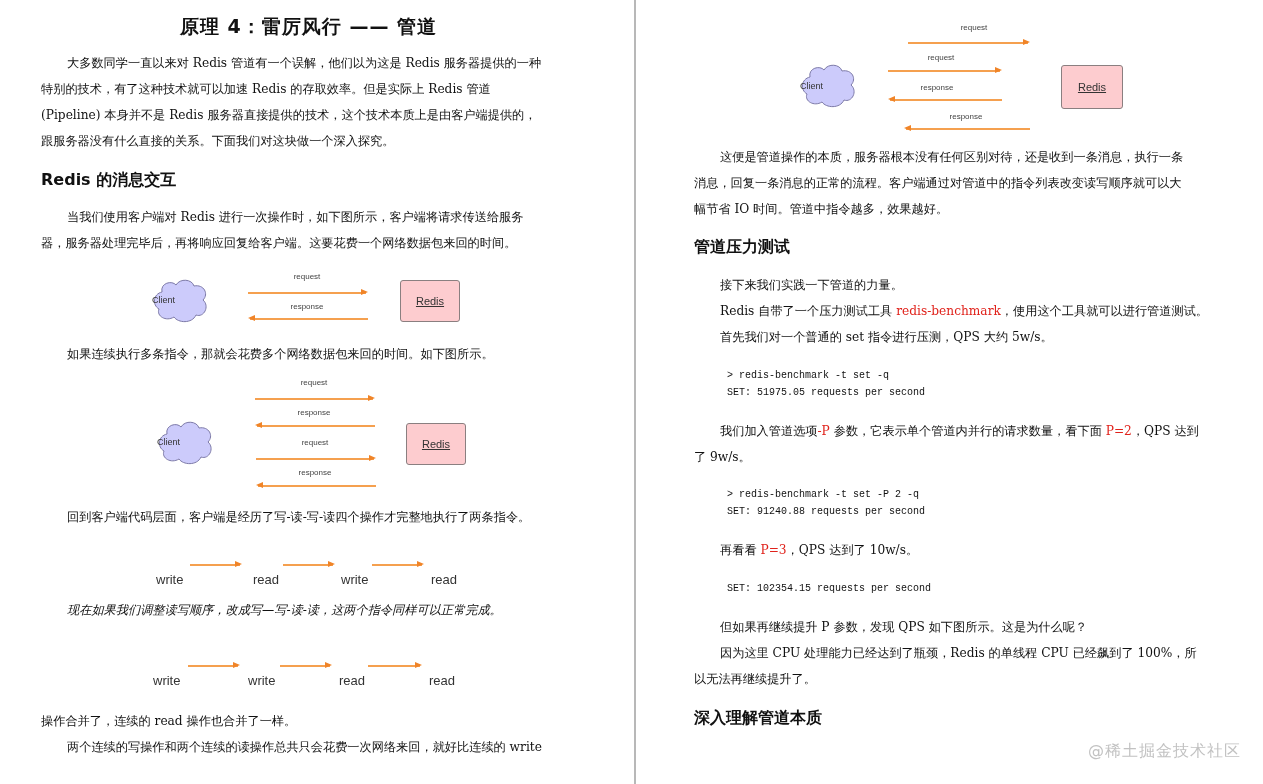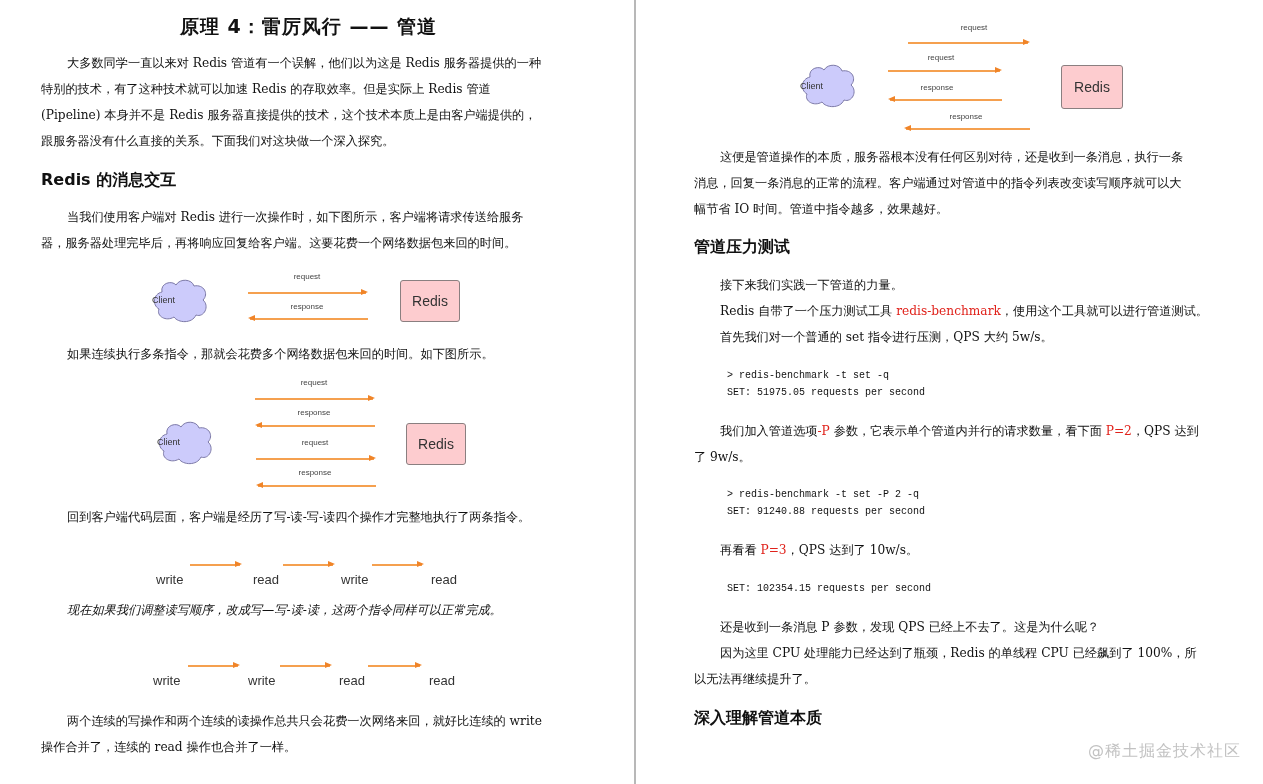--- a/index.html
+++ b/index.html
@@ -29,21 +29,21 @@
 
   .cloud { position: absolute; }
   .cloud-label, .box-label, .arrow-label, .flow-word {
     font-family: "Liberation Sans", "DejaVu Sans", sans-serif;
   }
   .cloud-label { position: absolute; left: 0; right: 0; font-size: 9px; color: #333; }
   .redis-box {
     position: absolute; background: #fdcccf; border: 1px solid #8a7f80; border-radius: 3px;
     display: flex; align-items: center; justify-content: center;
   }
-  .box-label { font-size: 14px; color: #333; }
+  .box-label { font-size: 11px; color: #333; text-decoration: underline; }
   .arrow { position: absolute; height: 1.5px; background: #f5a04f; }
   .arrow.right::after {
     content: ""; position: absolute; right: -2px; top: -3px;
     border-left: 7px solid #f08428; border-top: 3.5px solid transparent; border-bottom: 3.5px solid transparent;
   }
   .arrow.left::before {
     content: ""; position: absolute; left: -2px; top: -3px;
     border-right: 7px solid #f08428; border-top: 3.5px solid transparent; border-bottom: 3.5px solid transparent;
   }
   .arrow-label { position: absolute; font-size: 8px; color: #444; white-space: nowrap; transform: translateX(-50%); }
@@ -132,22 +132,22 @@
     <span class="flow-word" style="left:153px;">write</span>
     <div class="arrow right" style="left:188px; top:8px; width:50px;"></div>
     <span class="flow-word" style="left:248px;">write</span>
     <div class="arrow right" style="left:280px; top:8px; width:50px;"></div>
     <span class="flow-word" style="left:339px;">read</span>
     <div class="arrow right" style="left:368px; top:8px; width:52px;"></div>
     <span class="flow-word" style="left:429px;">read</span>
   </div>
 
   <div class="abs p" style="left:41px; top:708px;">
+    <div>操作合并了，连续的 read 操作也合并了一样。</div>
     <div style="padding-left:26px;">两个连续的写操作和两个连续的读操作总共只会花费一次网络来回，就好比连续的 write</div>
-    <div>操作合并了，连续的 read 操作也合并了一样。</div>
   </div>
 </div>
 
 <div class="divider"></div>
 
 <div class="page page-right">
 
   <div class="abs" style="left:0; top:15px; width:627px; height:125px;">
     <svg class="cloud" style="left:164px; top:48px;" width="58" height="46" viewBox="0 0 58 46">
       <path d="M10 14 C8 5 20 2 24 7 C28 0 40 1 42 8 C52 6 57 16 51 22 C58 28 52 40 44 37 C40 46 26 45 22 39 C14 44 4 38 7 31 C0 27 1 16 10 14 Z" fill="#cccbfb" stroke="#7d7aa8" stroke-width="1"></path>
@@ -202,21 +202,21 @@
   </div>
 
   <div class="abs p" style="left:84px; top:537px;">
     <span>再看看 </span><span class="red">P=3</span><span>，QPS 达到了 10w/s。</span>
   </div>
 
   <div class="abs code" style="left:91px; top:580px;">
     <div>SET: 102354.15 requests per second</div>
   </div>
 
-  <div class="abs p" style="left:84px; top:614px;">还是收到一条消息 P 参数，发现 QPS 已经上不去了。这是为什么呢？</div>
+  <div class="abs p" style="left:84px; top:614px;">但如果再继续提升 P 参数，发现 QPS 如下图所示。这是为什么呢？</div>
 
   <div class="abs p" style="left:58px; top:640px;">
     <div style="padding-left:26px;">因为这里 CPU 处理能力已经达到了瓶颈，Redis 的单线程 CPU 已经飙到了 100%，所</div>
     <div>以无法再继续提升了。</div>
   </div>
 
   <div class="abs h2" style="left:58px; top:708px;">深入理解管道本质</div>
 
   <div class="watermark">@稀土掘金技术社区</div>
 </div>

